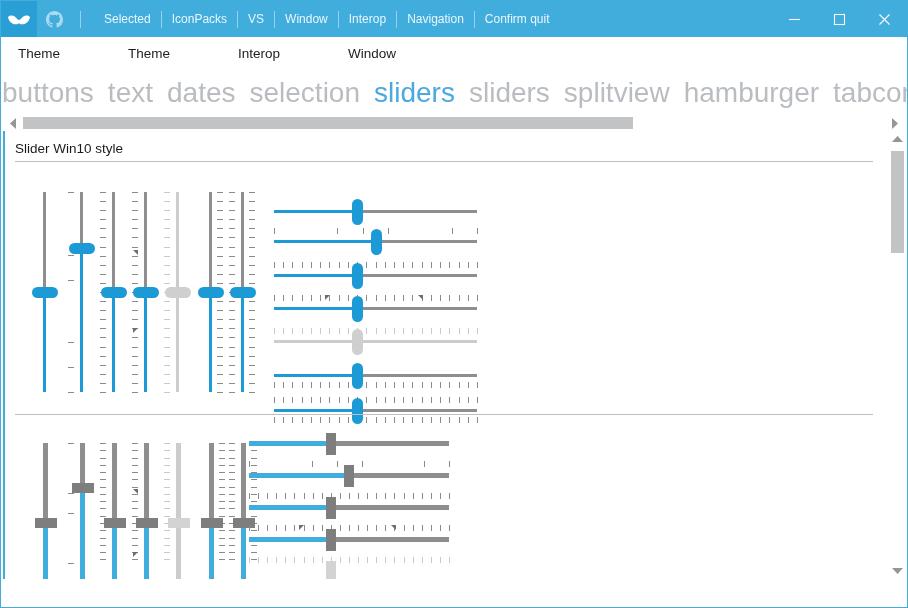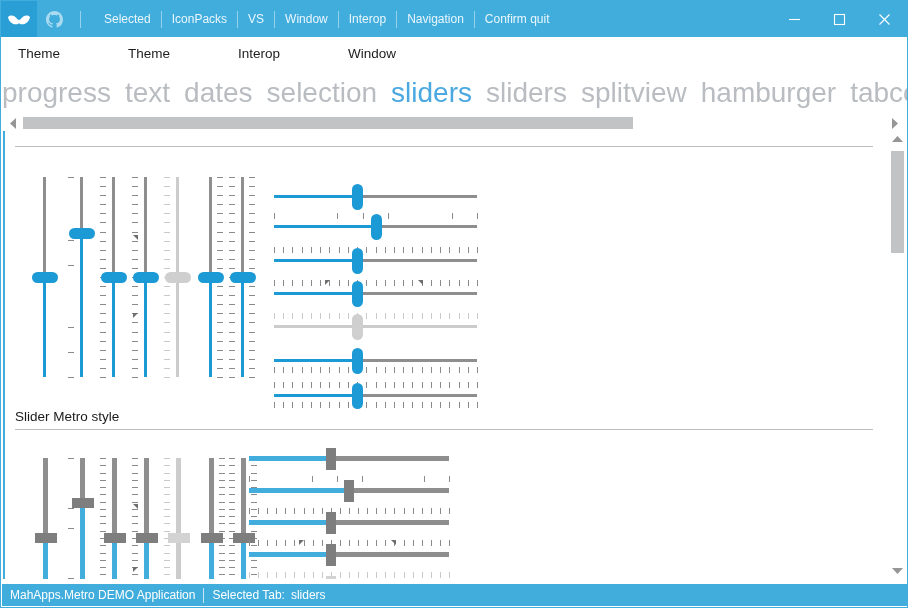--- a/index.html
+++ b/index.html
@@ -146,21 +146,21 @@
     </div>
   </div>
 
   <div class="menubar">
       <div class="menu-item">Theme</div>
       <div class="menu-item">Theme</div>
       <div class="menu-item">Interop</div>
       <div class="menu-item">Window</div>
     </div>
 
-  <div class="tabstrip"><div class="tab">progress</div><div class="tab">text</div><div class="tab">dates</div><div class="tab">selection</div><div class="tab sel">sliders</div><div class="tab">sliders</div><div class="tab">splitview</div><div class="tab">hamburger</div><div class="tab">tabcontrol</div></div>
+  <div class="tabstrip"><div class="tab">buttons</div><div class="tab">text</div><div class="tab">dates</div><div class="tab">selection</div><div class="tab sel">sliders</div><div class="tab">sliders</div><div class="tab">splitview</div><div class="tab">hamburger</div><div class="tab">tabcontrol</div></div>
 
   <div class="hscroll">
     <div class="hs-arrow l">
       <svg width="7" height="11" viewBox="0 0 7 11">
         <path d="M6 0 L0 5.5 L6 11 Z" fill="#969696"></path>
       </svg>
     </div>
     <div class="hs-track">
       <div class="hs-thumb"></div>
     </div>
@@ -168,20 +168,21 @@
       <svg width="7" height="11" viewBox="0 0 7 11">
         <path d="M1 0 L7 5.5 L1 11 Z" fill="#969696"></path>
       </svg>
     </div>
   </div>
 
   <div class="content">
     <div class="accent-rail"></div>
 
     <div class="group" id="group-win10" style="top:10px;">
+      <div class="group-title">Slider Win10 style</div>
       <div class="group-rule"></div>
       <div id="win10-sliders" style="position:relative; height:260px;">
           <div class="sl">
             <div class="trk" style="left: 40px; top: 30px; width: 3px; height: 200px;"></div>
             <div class="fill" style="left: 40px; top: 130px; width: 3px; height: 100px;"></div>
             <div class="thumb-v" style="left: 28.5px; top: 124.5px;"></div>
           </div>
           <div class="sl">
             <div class="trk" style="left: 77px; top: 30px; width: 3px; height: 200px;"></div>
             <div class="fill" style="left: 77px; top: 86px; width: 3px; height: 144px;"></div>
@@ -564,21 +565,20 @@
               <i style="left: 185px;"></i>
               <i style="left: 194px;"></i>
               <i style="left: 203px;"></i>
             </div>
             <div class="thumb-h" style="left: 348.5px; top: 235.5px;"></div>
           </div>
         </div>
     </div>
 
     <div class="group" id="group-metro" style="top:278px;">
-      <div class="group-title">Slider Metro style</div>
       <div class="group-rule"></div>
       <div id="metro-sliders" style="position:relative; height:180px;">
           <div class="sl">
             <div class="trk metro" style="left: 40px; top: 28px; width: 5px; height: 160px;"></div>
             <div class="fill metro" style="left: 40px; top: 108px; width: 5px; height: 80px;"></div>
             <div class="mthumb-v" style="left: 31.5px; top: 103px;"></div>
           </div>
           <div class="sl">
             <div class="trk metro" style="left: 77px; top: 28px; width: 5px; height: 160px;"></div>
             <div class="fill metro" style="left: 77px; top: 73px; width: 5px; height: 115px;"></div>
@@ -851,19 +851,13 @@
       </svg>
     </div>
     <div class="vs-thumb"></div>
     <div class="vs-arrow dn">
       <svg width="11" height="7" viewBox="0 0 11 7">
         <path d="M0 1 L5.5 7 L11 1 Z" fill="#969696"></path>
       </svg>
     </div>
   </div>
 
-  <div class="statusbar">
-    <span class="sb-text">MahApps.Metro DEMO Application</span>
-    <span class="sb-sep"></span>
-    <span class="sb-text">Selected Tab:</span>
-    <span class="sb-text" style="margin-left:6px;">sliders</span>
-  </div>
 </div>
 
 </body></html>

